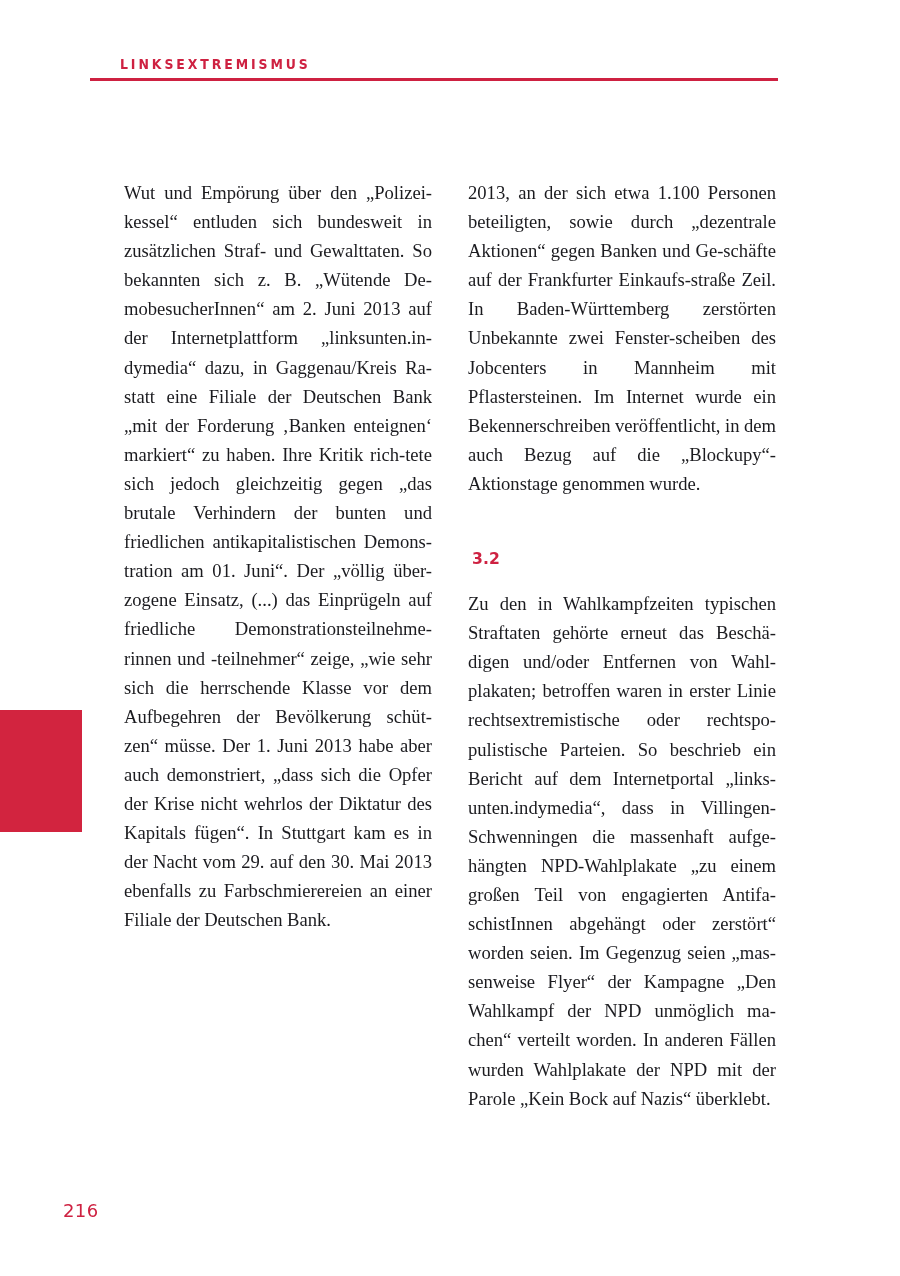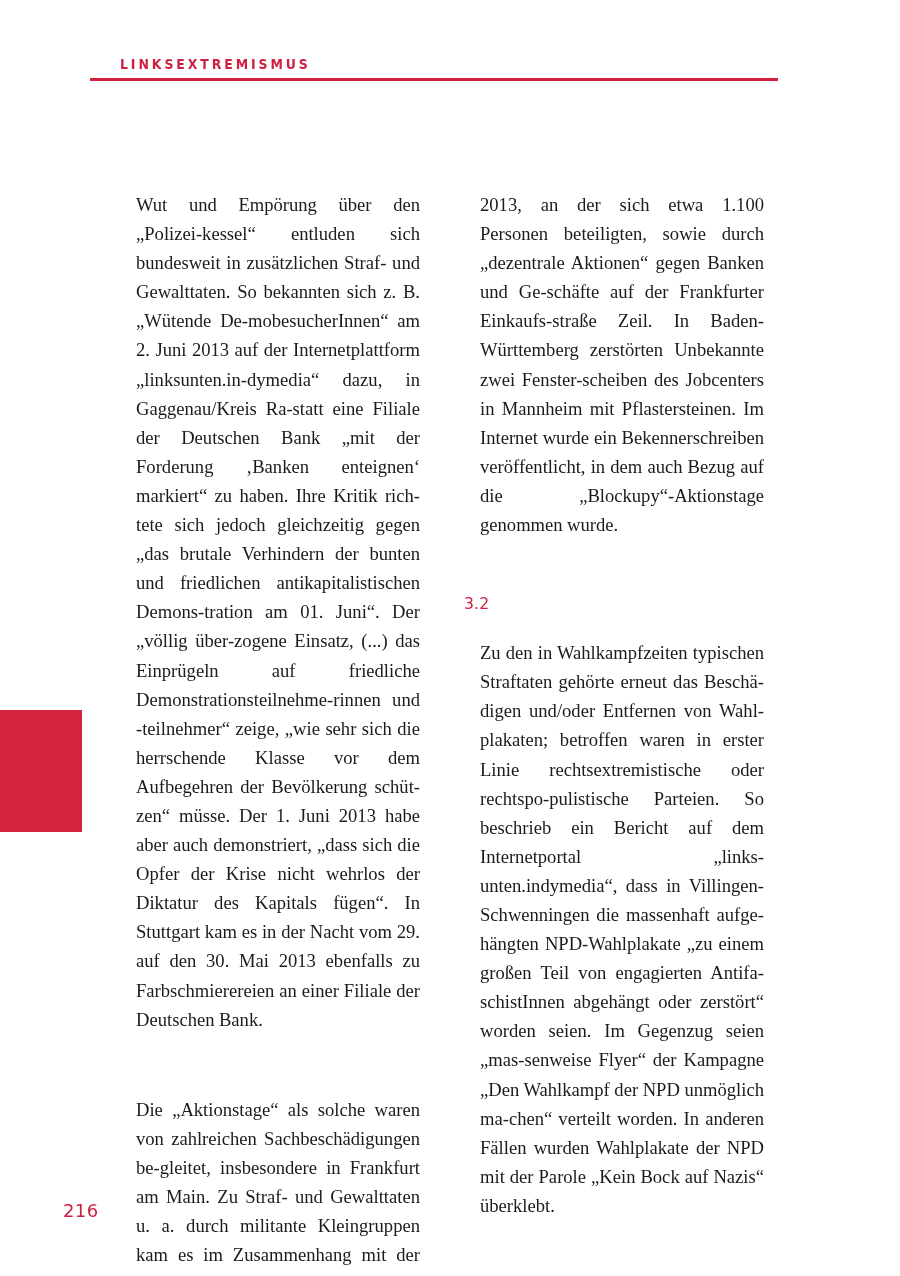--- a/index.html
+++ b/index.html
@@ -74,41 +74,41 @@
     width: 660px;
     display: flex;
     gap: 28px;
   }
 
   .col {
     width: 316px;
   }
 
   .col p {
-    margin: 16px;
+    margin: 4px;
     font-size: 18.6px;
     line-height: 29.1px;
     text-align: justify;
     text-justify: inter-word;
     hyphens: manual;
     -webkit-hyphens: manual;
     word-spacing: -0.2px;
   }
 
   .par-gap {
     height: 29px;
   }
 
   
   .section-heading {
-    margin: 0;
+    margin: 8px;
     padding: 0;
     color: #CE2141;
     font-family: "DejaVu Sans", "Liberation Sans", sans-serif;
-    font-weight: normal;
+    font-weight: bold;
     font-size: 15.6px;
     line-height: 26px;
     letter-spacing: 0.15px;
     display: flex;
     align-items: flex-start;
   }
 
   .section-heading .sec-num {
     flex: 0 0 auto;
     width: 40px;
@@ -130,21 +130,20 @@
 
   <div class="head-rule"></div>
 
   <div class="margin-tab"></div>
 
   <div class="columns">
 
     <div class="col">
       <p>Wut und Empörung über den „Polizei-kessel“ entluden sich bundesweit in zusätzlichen Straf- und Gewalttaten. So bekannten sich z. B. „Wütende De-mobesucherInnen“ am 2. Juni 2013 auf der Internetplattform „linksunten.in-dymedia“ dazu, in Gaggenau/Kreis Ra-statt eine Filiale der Deutschen Bank „mit der Forderung ‚Banken enteignen‘ markiert“ zu haben. Ihre Kritik rich-tete sich jedoch gleichzeitig gegen „das brutale Verhindern der bunten und friedlichen antikapitalistischen Demons-tration am 01. Juni“. Der „völlig über-zogene Einsatz, (...) das Einprügeln auf friedliche Demonstrationsteilnehme-rinnen und -teilnehmer“ zeige, „wie sehr sich die herrschende Klasse vor dem Aufbegehren der Bevölkerung schüt-zen“ müsse. Der 1. Juni 2013 habe aber auch demonstriert, „dass sich die Opfer der Krise nicht wehrlos der Diktatur des Kapitals fügen“. In Stuttgart kam es in der Nacht vom 29. auf den 30. Mai 2013 ebenfalls zu Farbschmierereien an einer Filiale der Deutschen Bank.</p>
       <div class="par-gap"></div>
-      <p>Die „Aktionstage“ als solche waren von zahlreichen Sachbeschädigungen be-gleitet, insbesondere in Frankfurt am Main. Zu Straf- und Gewalttaten u. a. durch militante Kleingruppen kam es im Zusammenhang mit der angekün-digten Blockade der EZB am 31. Mai</p>
     </div>
 
     <div class="col">
       <p>2013, an der sich etwa 1.100 Personen beteiligten, sowie durch „dezentrale Aktionen“ gegen Banken und Ge-schäfte auf der Frankfurter Einkaufs-straße Zeil. In Baden-Württemberg zerstörten Unbekannte zwei Fenster-scheiben des Jobcenters in Mannheim mit Pflastersteinen. Im Internet wurde ein Bekennerschreiben veröffentlicht, in dem auch Bezug auf die „Blockupy“-Aktionstage genommen wurde.</p>
 
       <div class="heading-space-before"></div>
 
       <div class="section-heading">
         <span class="sec-num">3.2</span>
       </div>

